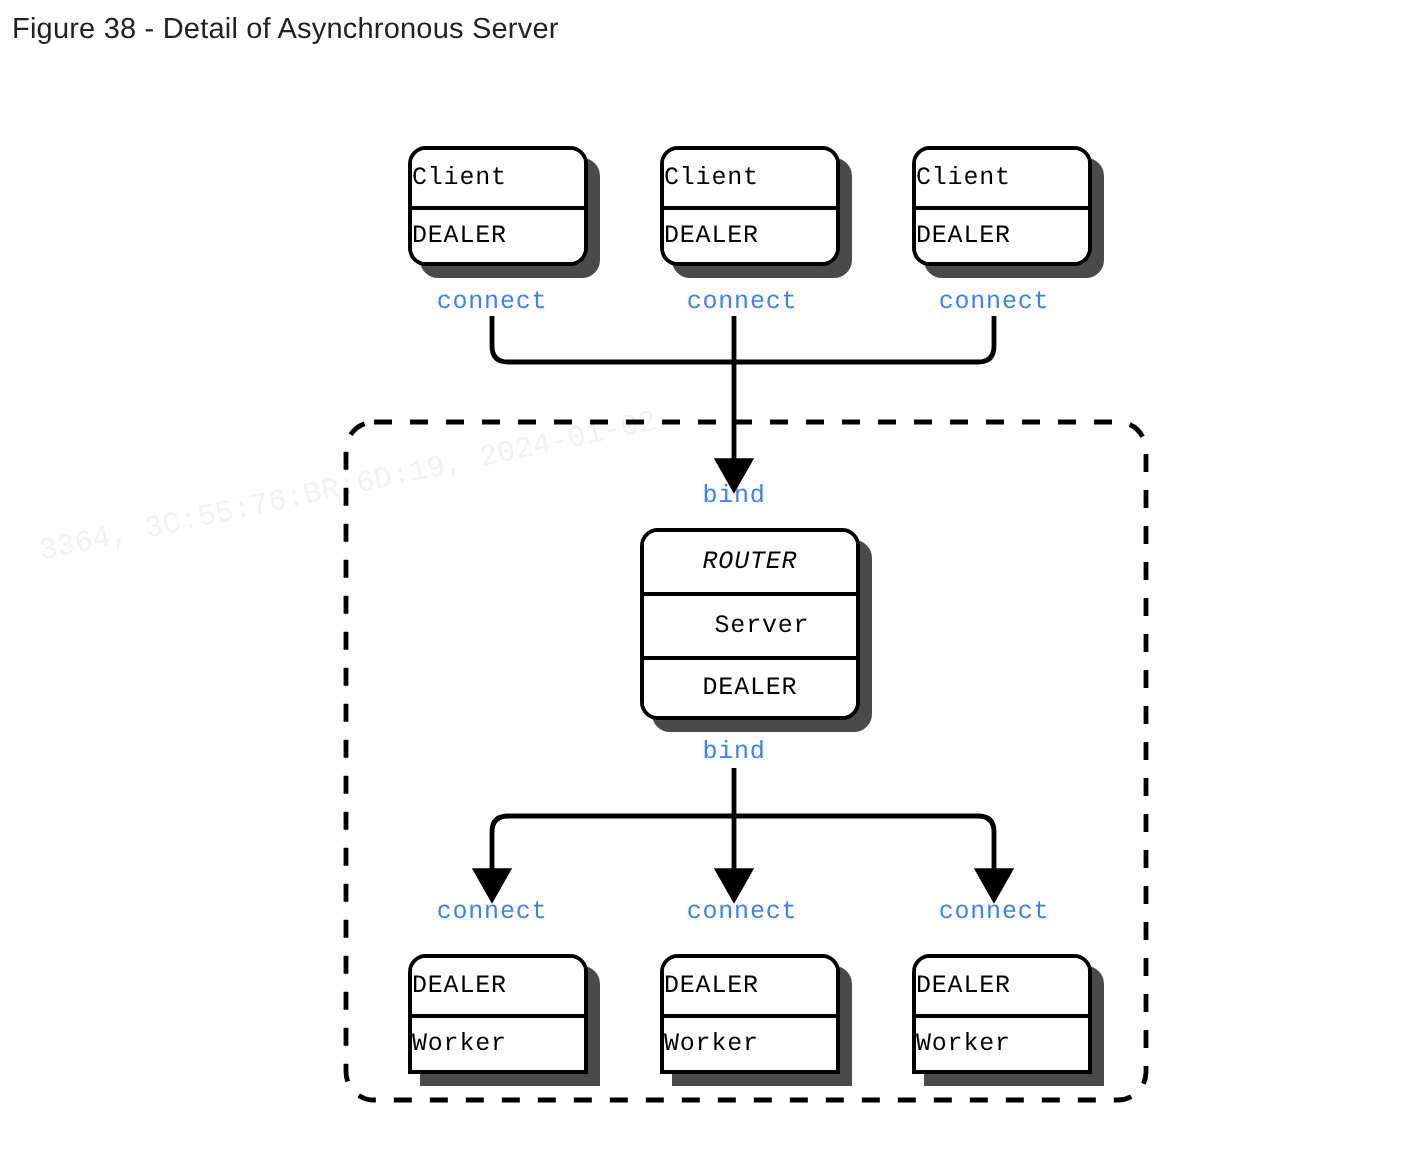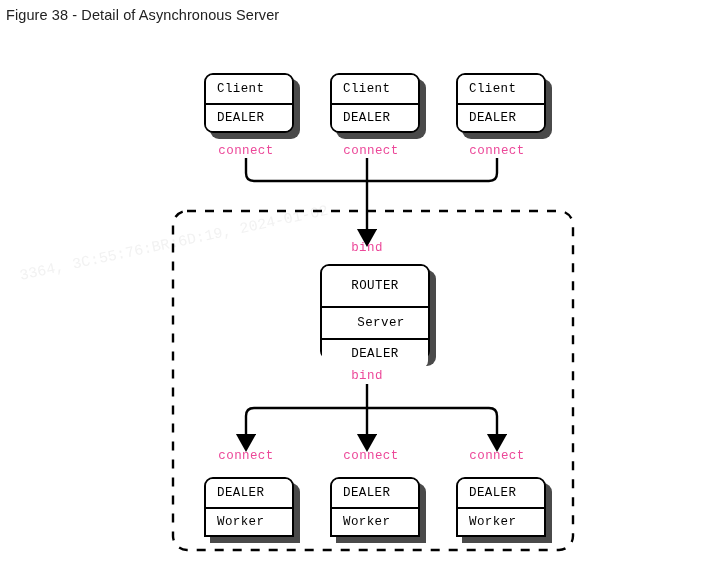--- a/index.html
+++ b/index.html
@@ -62,21 +62,20 @@
     position: absolute;
     box-sizing: border-box;
     background: #ffffff;
     border: 2px solid #000000;
     font-family: "Liberation Mono", monospace;
   }
   .node .row {
     box-sizing: border-box;
     display: flex;
     align-items: center;
-    padding-left: 11px;
     font-family: "Liberation Mono", monospace;
     font-size: 12.5px;
     color: #000000;
     letter-spacing: 0.4px;
     white-space: nowrap;
     background: #ffffff;
   }
   .node .row + .row {
     border-top: 2px solid #000000;
   }
@@ -109,21 +108,21 @@
     background: #4a4a4a;
   }
   .shadow.rounded { border-radius: 9px; }
   .shadow.rounded-top { border-radius: 9px 9px 0 0; }
 
   
   .edge-label {
     position: absolute;
     font-family: "Liberation Mono", monospace;
     font-size: 12.5px;
-    color: #ec4899;
+    color: #3b82f6;
     letter-spacing: 0.4px;
     white-space: nowrap;
     text-align: center;
     transform: translateX(-50%);
   }
 </style>
 </head>
 <body>
 
 <div id="figure-root">
@@ -174,21 +173,21 @@
   <div class="node rounded" style="left:456px; top:73px; width:90px; height:60px;">
     <div class="row" style="height:28px;">Client</div>
     <div class="row" style="height:28px;">DEALER</div>
   </div>
   <div class="edge-label" style="left:497px; top:144px;">connect</div>
 
   <div class="edge-label" style="left:367px; top:241px;">bind</div>
 
   <div class="shadow rounded" style="left:326px; top:270px; width:110px; height:96px;"></div>
   <div class="node rounded" style="left:320px; top:264px; width:110px; height:96px;">
-    <div class="row" style="height:40px; justify-content:center; padding-left:0;">ROUTER</div>
+    <div class="row" style="height:30px; justify-content:center; padding-left:0;font-style:italic;">ROUTER</div>
     <div class="row" style="height:32px; justify-content:center; padding-left:12px;">Server</div>
     <div class="row" style="height:30px; justify-content:center; padding-left:0;">DEALER</div>
   </div>
 
   <div class="edge-label" style="left:367px; top:369px;">bind</div>
 
   <div class="edge-label" style="left:246px; top:449px;">connect</div>
   <div class="shadow rounded-top" style="left:210px; top:483px; width:90px; height:60px;"></div>
   <div class="node rounded-top" style="left:204px; top:477px; width:90px; height:60px;">
     <div class="row" style="height:28px;">DEALER</div>

